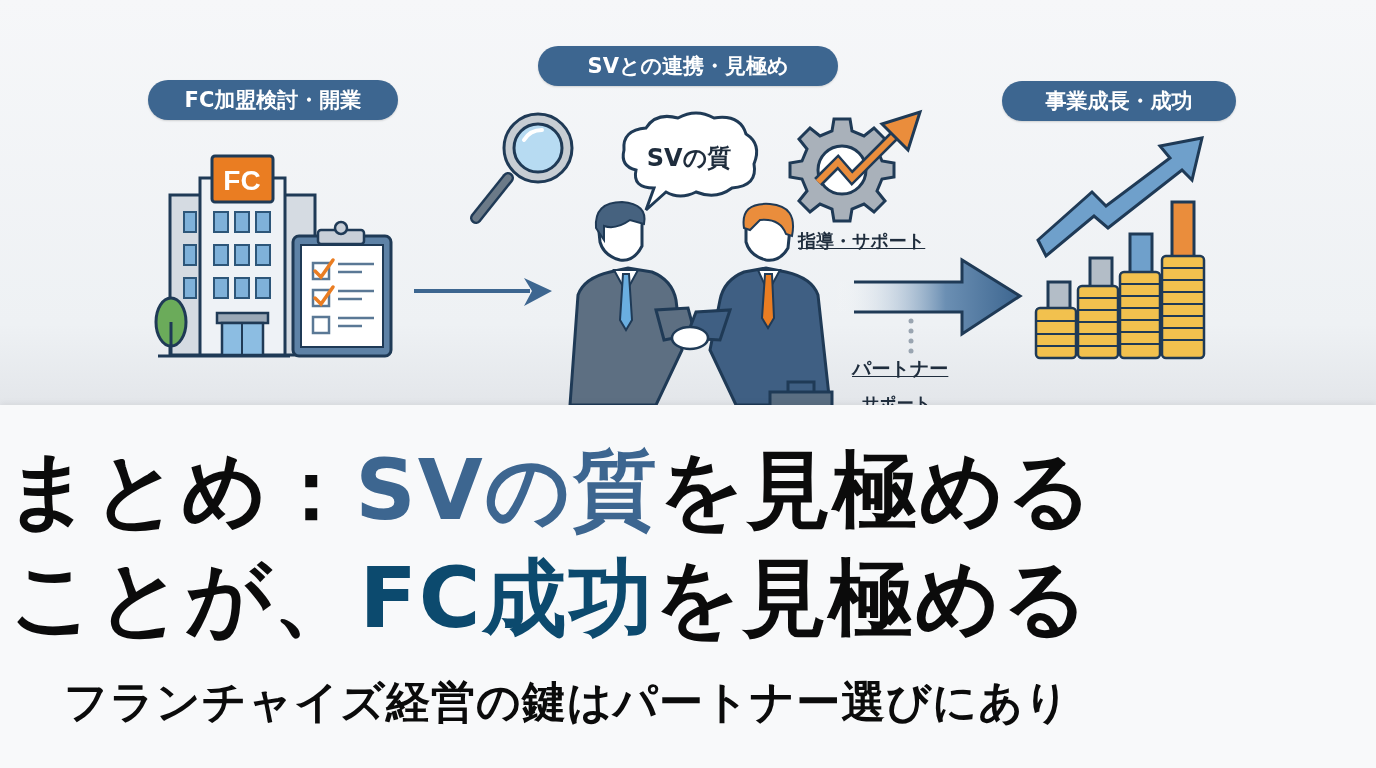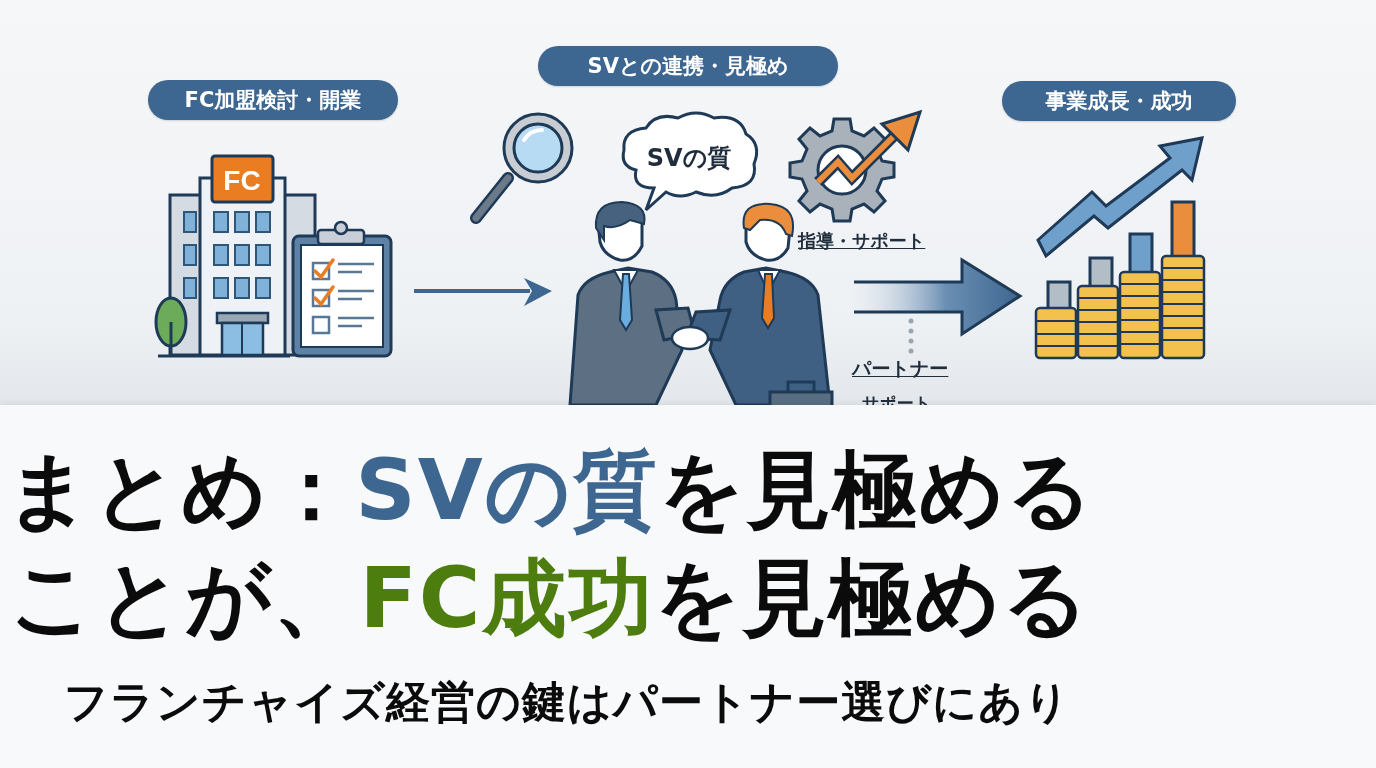--- a/index.html
+++ b/index.html
@@ -37,21 +37,21 @@
   svg { position: absolute; overflow: visible; }
   .headline {
     position: absolute; left: 0; width: 1100px; text-align: center;
     font-weight: bold; color: #0b0b0b; white-space: nowrap;
     letter-spacing: 2px;
   }
   .h1 { top: 440px; font-size: 84px; line-height: 100px; }
   .h2 { top: 548px; font-size: 84px; line-height: 100px; }
   .h3 { top: 672px; font-size: 44px; line-height: 60px; letter-spacing: 1px; padding-left: 34px; }
   .blue { color: #3d6690; }
-  .orange { color: #4d7c0f; }
+  .orange { color: #0c4a6e; }
 </style>
 </head>
 <body>
 
 <div class="top">
 
   <div class="pill" style="left:148px; top:80px; width:250px;">FC加盟検討・開業</div>
   <div class="pill" style="left:1002px; top:81px; width:234px;">事業成長・成功</div>
   <div class="pill" style="left:538px; top:46px; width:300px;">SVとの連携・見極め</div>
 

